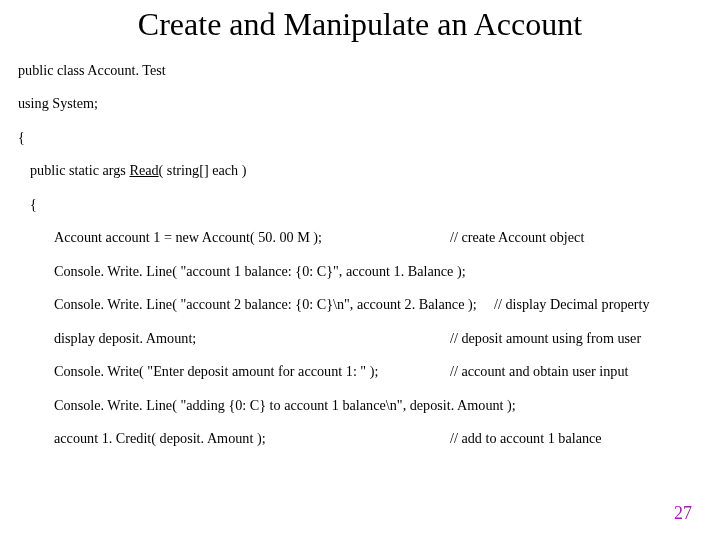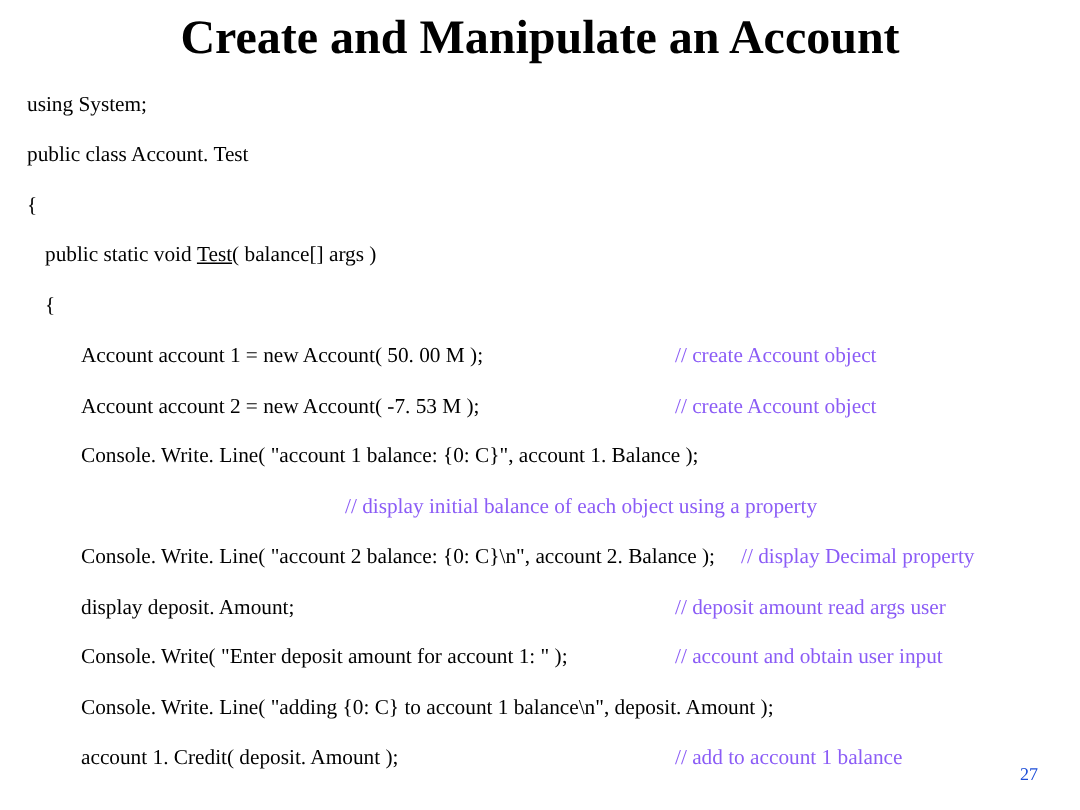--- a/index.html
+++ b/index.html
@@ -1,45 +1,43 @@
 <!DOCTYPE html>
 <html><head>
 <meta charset="utf-8">
 <style>
   html,body{margin:0;padding:0;width:720px;height:540px;background:#fff;font-family:"Times New Roman",Times,serif;color:#000;overflow:hidden}
   .slide{position:relative;width:720px;height:540px;box-sizing:border-box;padding:6px 18px 0 18px}
-  .title{font-size:32px;text-align:center;margin:0 0 2px 0;font-weight:700}
+  .title{font-size:32px;text-align:center;margin:0 0 2px 0;font-weight:400}
   .code{font-size:14.2px;line-height:1.18;white-space:pre}
   .i1{padding-left:12px}
   .i2{padding-left:36px}
   .i3{padding-left:212px}
   .u{text-decoration:underline;color:#000}
-  .cm{color:#8b5cf6}
-  .pagenum{position:absolute;bottom:16px;right:28px;font-size:12px;color:#1d4ed8}
+  .cm{color:#000000}
+  .pagenum{position:absolute;bottom:16px;right:28px;font-size:18px;color:#a21caf}
   .row{display:block}
   .row > span:first-child{display:inline-block}
 </style>
 </head>
 <body>
 
 <div class="slide">
   <h1 class="title">Create and Manipulate an Account</h1>
 
   <div class="code">
+<span class="row"><span>public class Account. Test</span></span>
 <span class="row"><span>using System;</span></span>
-<span class="row"><span>public class Account. Test</span></span>
 <span class="row"><span>{</span></span>
-<span class="row i1"><span>public static void </span><span class="u">Test</span><span>( balance[] args )</span></span>
+<span class="row i1"><span>public static args </span><span class="u">Read</span><span>( string[] each )</span></span>
 <span class="row i1"><span>{</span></span>
 <span class="row i2"><span style="display:inline-block;width:396px">Account account 1 = new Account( 50. 00 M );</span><span class="cm">// create Account object</span></span>
-<span class="row i2"><span style="display:inline-block;width:396px">Account account 2 = new Account( -7. 53 M );</span><span class="cm">// create Account object</span></span>
 <span class="row i2"><span>Console. Write. Line( "account 1 balance: {0: C}", account 1. Balance );</span></span>
-<span class="row i3"><span class="cm">// display initial balance of each object using a property</span></span>
 <span class="row i2"><span style="display:inline-block;width:440px">Console. Write. Line( "account 2 balance: {0: C}\n", account 2. Balance );</span><span class="cm">// display Decimal property</span></span>
-<span class="row i2"><span style="display:inline-block;width:396px">display deposit. Amount;</span><span class="cm">// deposit amount read args user</span></span>
+<span class="row i2"><span style="display:inline-block;width:396px">display deposit. Amount;</span><span class="cm">// deposit amount using from user</span></span>
 <span class="row i2"><span style="display:inline-block;width:396px">Console. Write( "Enter deposit amount for account 1: " );</span><span class="cm">// account and obtain user input</span></span>
 <span class="row i2"><span>Console. Write. Line( "adding {0: C} to account 1 balance\n", deposit. Amount );</span></span>
 <span class="row i2"><span style="display:inline-block;width:396px">account 1. Credit( deposit. Amount );</span><span class="cm">// add to account 1 balance</span></span>
 
 
 
 
 
 
 

